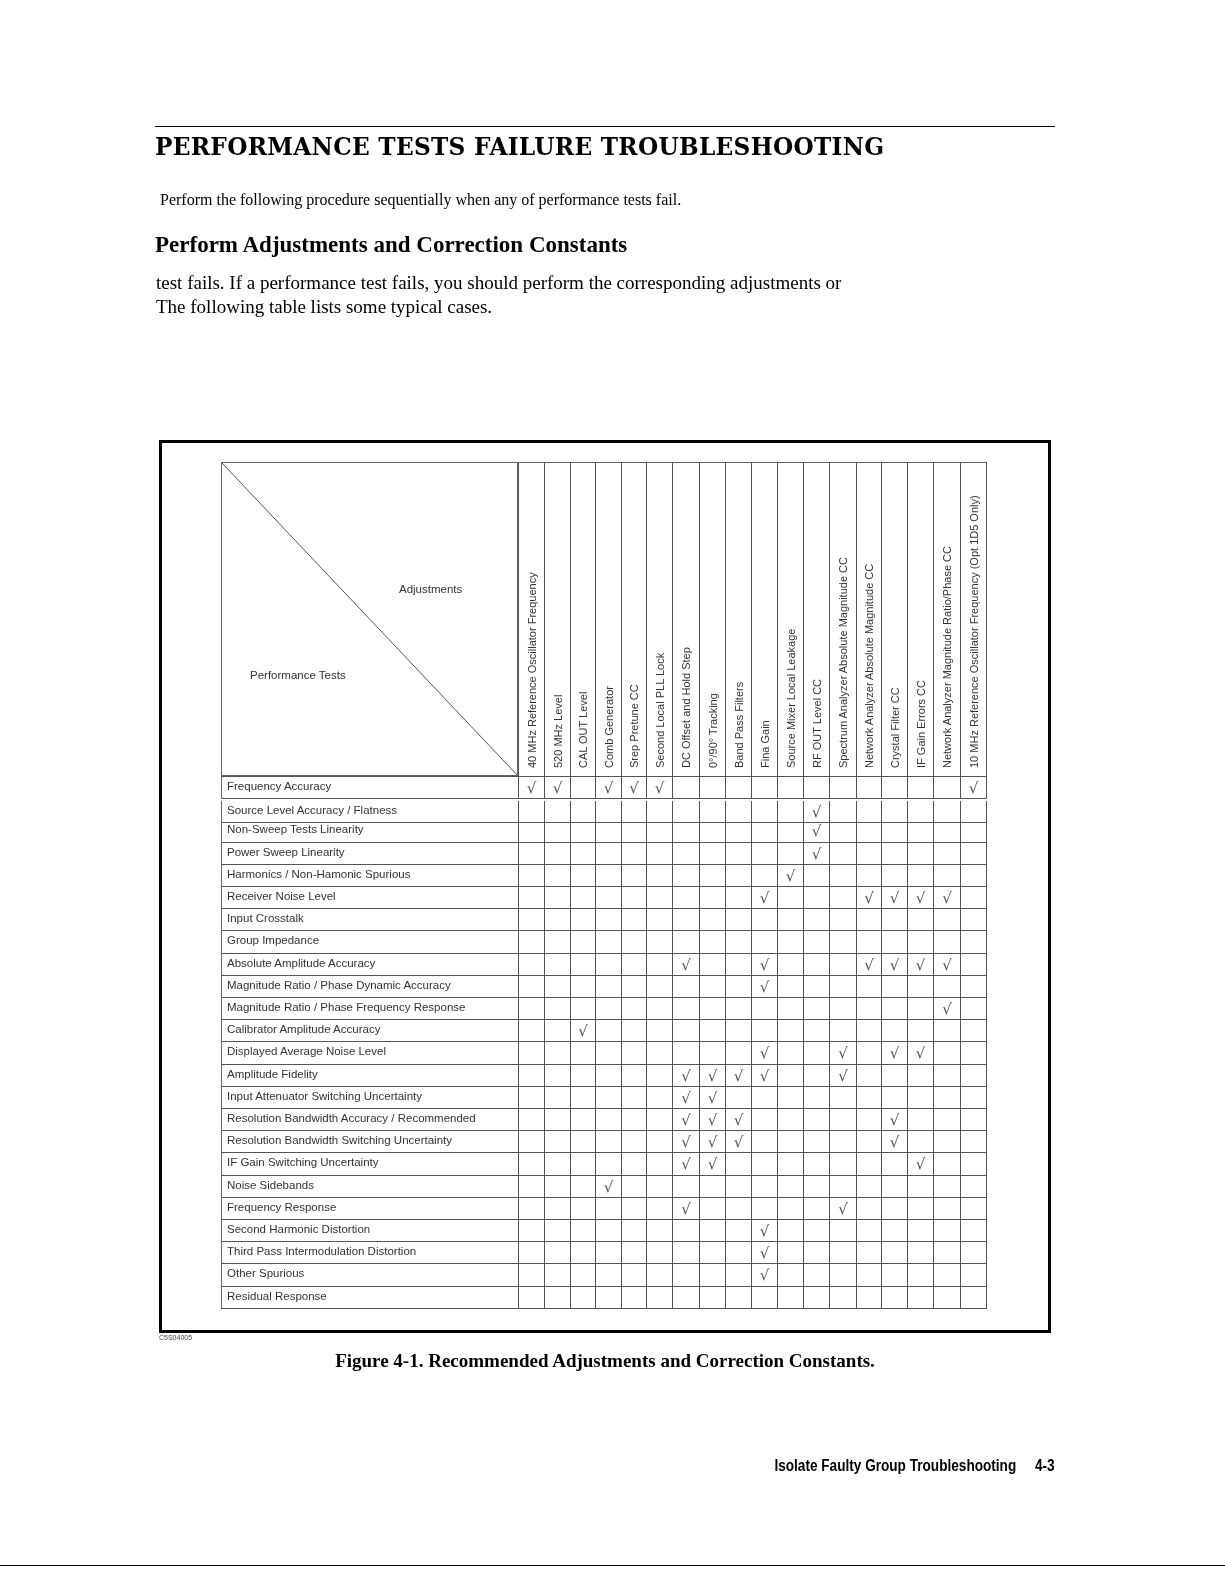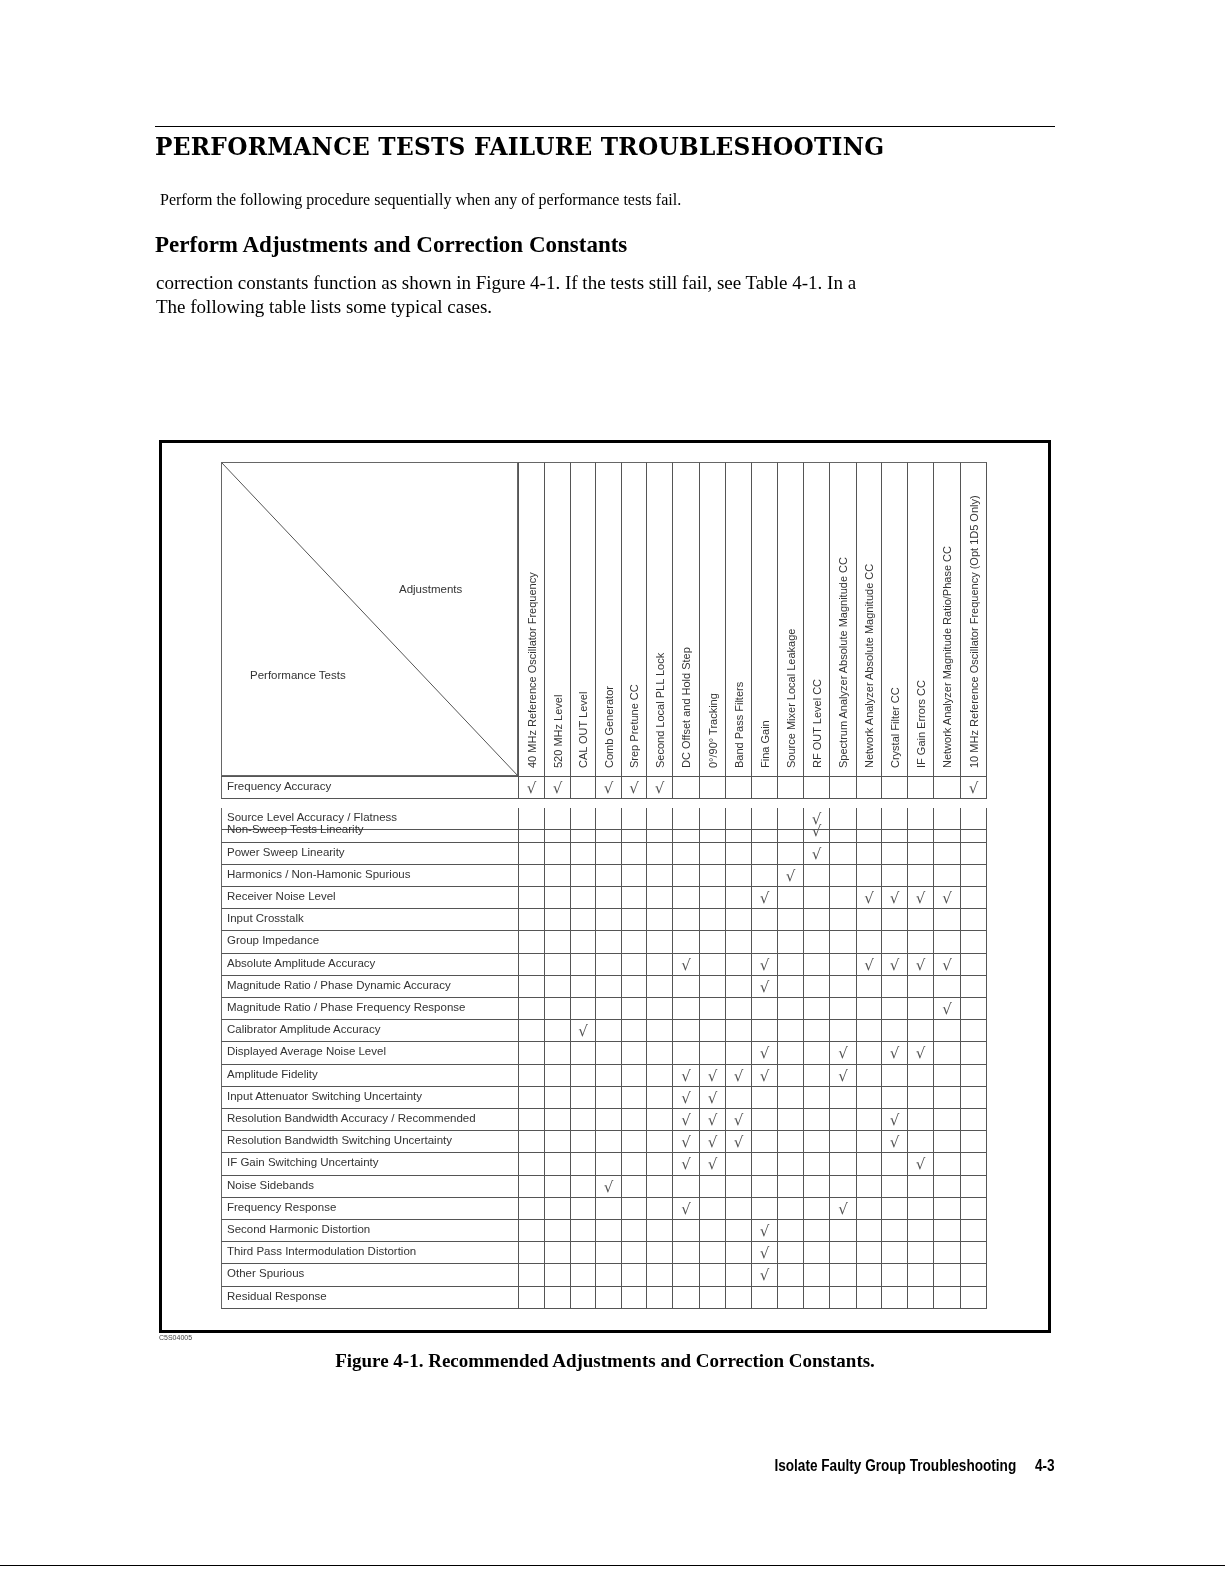--- a/index.html
+++ b/index.html
@@ -30,21 +30,21 @@
   .bottom-rule { position: absolute; left: 0; top: 1565px; width: 1225px; border-top: 1px solid #000; }
 </style>
 </head>
 <body>
 
 <div class="top-rule"></div>
 <h1 class="title">PERFORMANCE TESTS FAILURE TROUBLESHOOTING</h1>
 <p class="intro">Perform the following procedure sequentially when any of performance tests fail.</p>
 <h2 class="subtitle">Perform Adjustments and Correction Constants</h2>
 <div class="para">
-  <span>correction constants function as shown in Figure 4-1.  If the tests still fail, see Table 4-1.  In a</span>
+  <span>test fails.  If a performance test fails, you should perform the corresponding adjustments or</span>
   <span>The following table lists some typical cases.</span>
 </div>
 
 <div class="figure-frame"></div>
 
 <div class="matrix" id="matrix">
   <div class="hdr-corner">
     <svg width="297" height="314">
       <line x1="0" y1="0" x2="297" y2="314" stroke="#555" stroke-width="1"></line>
     </svg>
@@ -119,21 +119,21 @@
       <div class="cell" style="left: 531px; width: 26px;"></div>
       <div class="cell" style="left: 557px; width: 26px;"></div>
       <div class="cell" style="left: 583px; width: 26px;"></div>
       <div class="cell" style="left: 609px; width: 27px;"></div>
       <div class="cell" style="left: 636px; width: 25px;"></div>
       <div class="cell" style="left: 661px; width: 26px;"></div>
       <div class="cell" style="left: 687px; width: 26px;"></div>
       <div class="cell" style="left: 713px; width: 27px;"></div>
       <div class="cell" style="left: 740px; width: 26px;">√</div>
     </div>
-    <div class="row" style="top: 346px; width: 680px;">
+    <div class="row" style="top: 339px; width: 680px;">
       <div class="row-label">Source Level Accuracy / Flatness</div>
       <div class="cell" style="left: 297px; width: 27px; border-left: 1px solid rgb(85, 85, 85);"></div>
       <div class="cell" style="left: 324px; width: 26px;"></div>
       <div class="cell" style="left: 350px; width: 25px;"></div>
       <div class="cell" style="left: 375px; width: 26px;"></div>
       <div class="cell" style="left: 401px; width: 25px;"></div>
       <div class="cell" style="left: 426px; width: 26px;"></div>
       <div class="cell" style="left: 452px; width: 27px;"></div>
       <div class="cell" style="left: 479px; width: 26px;"></div>
       <div class="cell" style="left: 505px; width: 26px;"></div>

